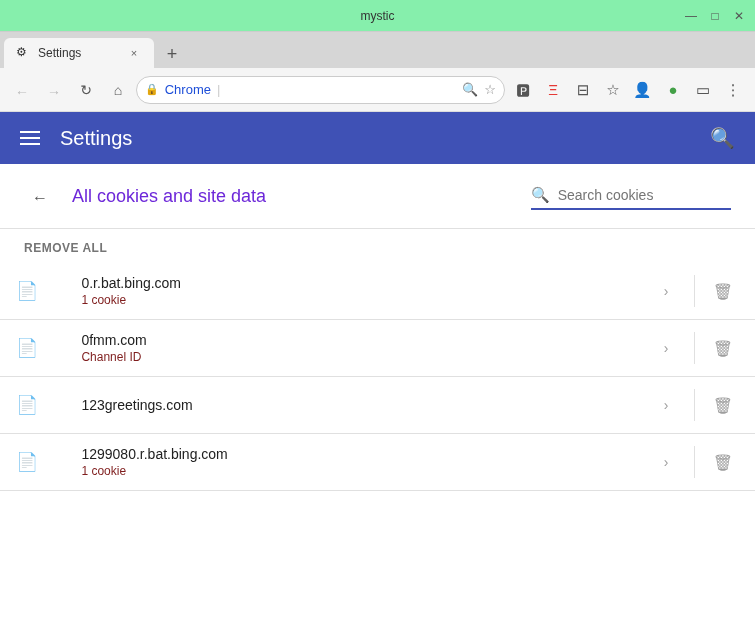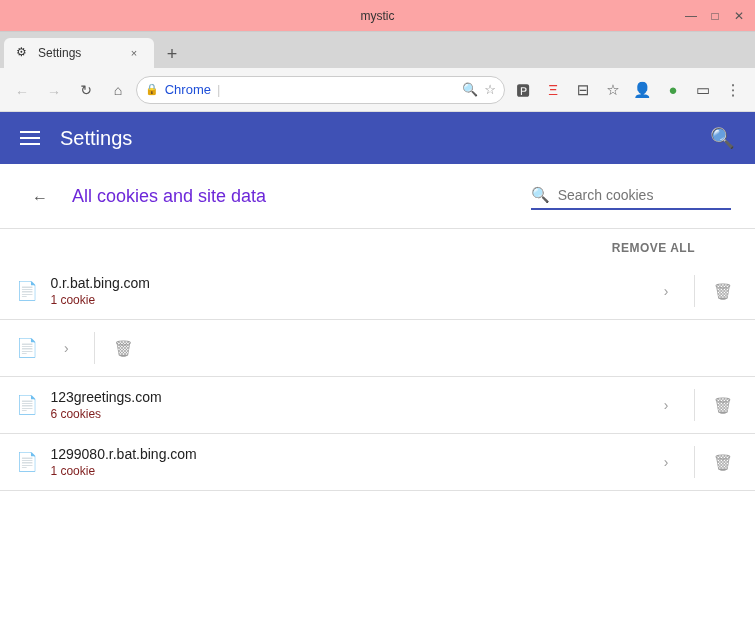--- a/index.html
+++ b/index.html
@@ -1,20 +1,20 @@
 <!DOCTYPE html>
 <html><head>
   <meta charset="utf-8">
   <style>
     * { margin: 0; padding: 0; box-sizing: border-box; }
     body { font-family: 'Segoe UI', Arial, sans-serif; background: #f5f5f5; width: 755px; height: 629px; overflow: hidden; }
 
     
     .titlebar {
-      background: #fca5a5;
+      background: #86efac;
       height: 32px;
       display: flex;
       align-items: center;
       justify-content: flex-end;
       padding: 0 8px;
       border-bottom: 1px solid #ccc;
       position: relative;
     }
     .titlebar-username {
       position: absolute;
@@ -253,21 +253,21 @@
       outline: none;
       font-size: 14px;
       color: #999;
       background: transparent;
       width: 160px;
     }
 
     
     .remove-all-row {
       display: flex;
-      justify-content: flex-end;
+      justify-content: flex-start;
       padding: 12px 60px 8px 24px;
     }
     .remove-all-btn {
       font-size: 12px;
       color: #757575;
       font-weight: 600;
       letter-spacing: 0.5px;
       cursor: pointer;
       background: none;
       border: none;
@@ -283,20 +283,21 @@
       border-bottom: 1px solid #e0e0e0;
       gap: 12px;
     }
     .cookie-file-icon {
       color: #9e9e9e;
       font-size: 18px;
       flex-shrink: 0;
     }
     .cookie-info {
       flex: 1;
+      margin-left: 31px;
     }
     .cookie-name {
       font-size: 14px;
       color: #212121;
     }
     .cookie-sub {
       font-size: 12px;
       color: #7f1d1d;
       margin-top: 2px;
     }
@@ -408,30 +409,33 @@
         <div class="cookie-name">0.r.bat.bing.com</div>
         <div class="cookie-sub">1 cookie</div>
       </div>
       <div class="cookie-expand">›</div>
       <div class="cookie-divider"></div>
       <div class="cookie-delete">🗑</div>
     </div>
 
     <div class="cookie-item">
       <span class="cookie-file-icon">📄</span>
+      <div class="cookie-info">
+        <div class="cookie-name">0fmm.com</div>
+        <div class="cookie-sub">Channel ID</div>
+      </div>
       <div class="cookie-expand">›</div>
       <div class="cookie-divider"></div>
       <div class="cookie-delete">🗑</div>
     </div>
 
     <div class="cookie-item">
       <span class="cookie-file-icon">📄</span>
       <div class="cookie-info">
         <div class="cookie-name">123greetings.com</div>
-        <div class="cookie-sub">6 cookies</div>
       </div>
       <div class="cookie-expand">›</div>
       <div class="cookie-divider"></div>
       <div class="cookie-delete">🗑</div>
     </div>
 
     <div class="cookie-item">
       <span class="cookie-file-icon">📄</span>
       <div class="cookie-info">
         <div class="cookie-name">1299080.r.bat.bing.com</div>

